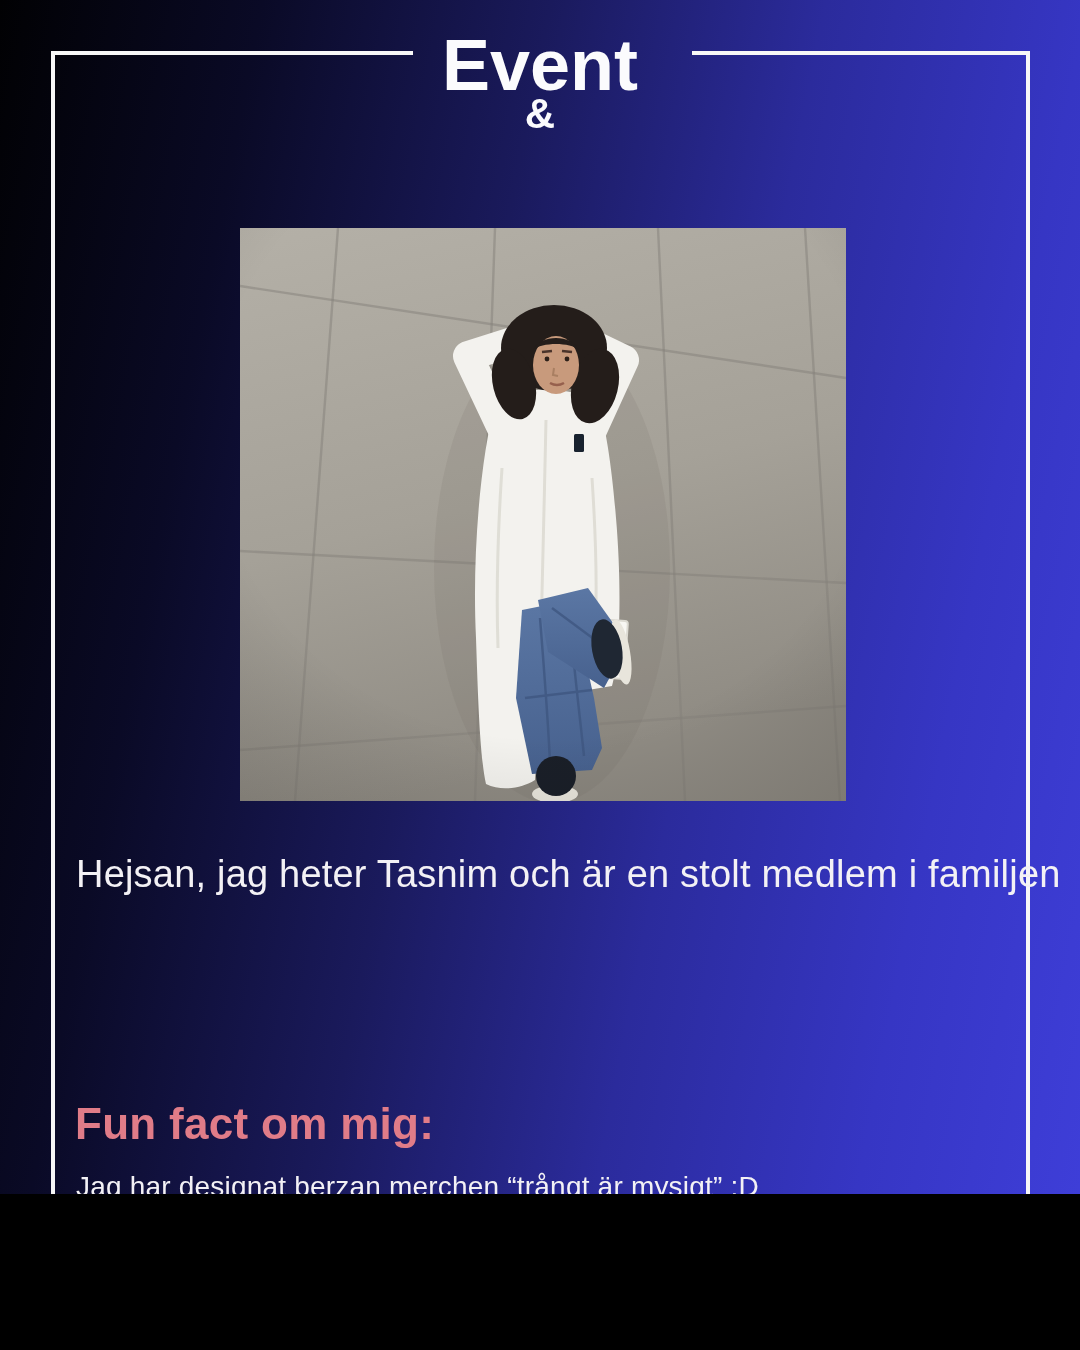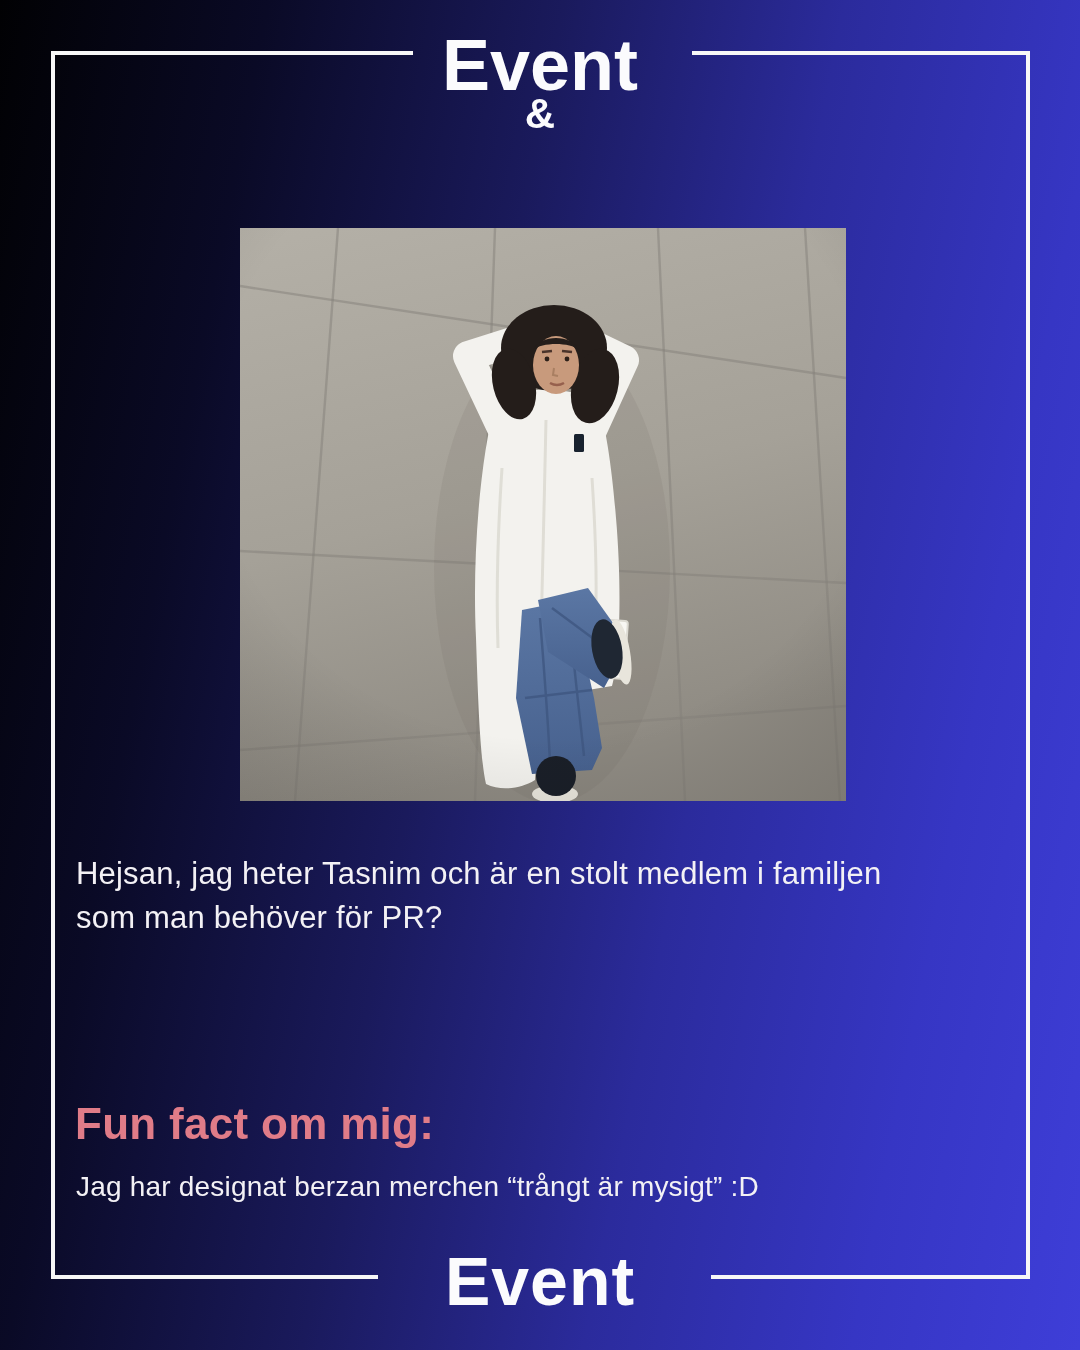--- a/index.html
+++ b/index.html
@@ -1,18 +1,18 @@
 <!DOCTYPE html>
 <html lang="sv"><head>
 <meta charset="utf-8">
 <style>
   html,body{margin:0;padding:0;background:#000;}
   .canvas{
     position:relative;
-    width:1080px;height:1350px;
+    width:1080px;height:1194px;
     overflow:hidden;
     background:linear-gradient(101deg,#010103 0%,#0a0a26 20%,#1a1a5c 42%,#2b2b9c 63%,#3636c4 83%,#3e3ed8 100%);
     font-family:"Liberation Sans",sans-serif;
   }
   
   .fline{position:absolute;background:#f7f7f7;}
   .fl-top-left{left:51px;top:51px;width:362px;height:4px;}
   .fl-top-right{left:692px;top:51px;width:338px;height:4px;}
   .fl-bottom-left{left:51px;top:1275px;width:327px;height:4px;}
   .fl-bottom-right{left:711px;top:1275px;width:319px;height:4px;}
@@ -20,21 +20,21 @@
   .fl-right{left:1026px;top:51px;width:4px;height:1228px;}
 
   .center-text{position:absolute;left:0;width:1080px;text-align:center;color:#fbfbfd;font-weight:700;line-height:1.05;}
   .event-title{top:28px;font-size:72px;}
   .amp{top:92px;font-size:42px;}
   .pr-title{top:118px;font-size:70px;}
   .footer-name{top:1246px;font-size:68px;letter-spacing:1px;}
 
   .photo{position:absolute;left:240px;top:228px;width:606px;height:573px;display:block;}
 
-  .bio{position:absolute;left:76px;top:852px;font-size:31px;line-height:44px;color:#f3f1f5;letter-spacing:.2px;}
+  .bio{position:absolute;left:76px;top:852px;font-size:38px;line-height:44px;color:#f3f1f5;letter-spacing:.2px;}
   .bio-line{white-space:pre;}
 
   .fun-heading{position:absolute;left:75px;top:1099px;font-size:44px;font-weight:700;color:#e07c88;letter-spacing:.3px;}
   .fun-text{position:absolute;left:76px;top:1171px;font-size:28px;color:#f3f1f5;white-space:pre;letter-spacing:.2px;}
 </style>
 </head>
 <body>
 
 <div class="canvas">
 
@@ -138,21 +138,20 @@
     <g>
       <ellipse cx="315" cy="566" rx="23" ry="9" fill="#e8e5dc"></ellipse>
       <ellipse cx="316" cy="548" rx="20" ry="20" fill="#1a1f28"></ellipse>
     </g>
 
     <rect x="0" y="0" width="606" height="573" fill="url(#vig)"></rect>
   </svg>
 
   <div class="bio">
     <div class="bio-line">Hejsan, jag heter Tasnim och är en stolt medlem i familjen</div>
-    <div class="bio-line">som man behöver för PR?</div>
   </div>
 
   <div class="fun-heading">Fun fact om mig:</div>
   <div class="fun-text">Jag har designat berzan merchen “trångt är mysigt” :D</div>
 
   <div class="center-text footer-name">Event</div>
 
 </div>
 
 </body></html>

